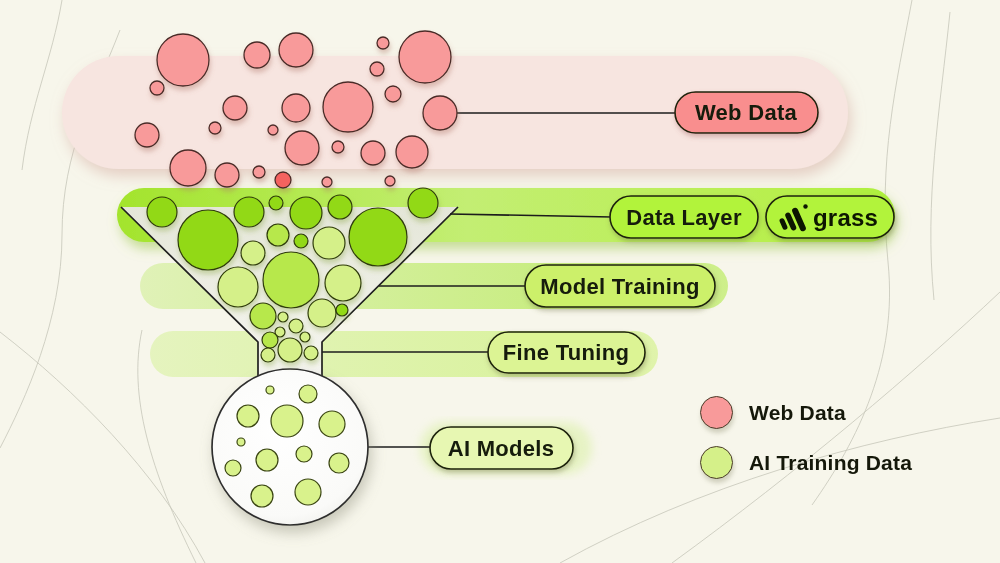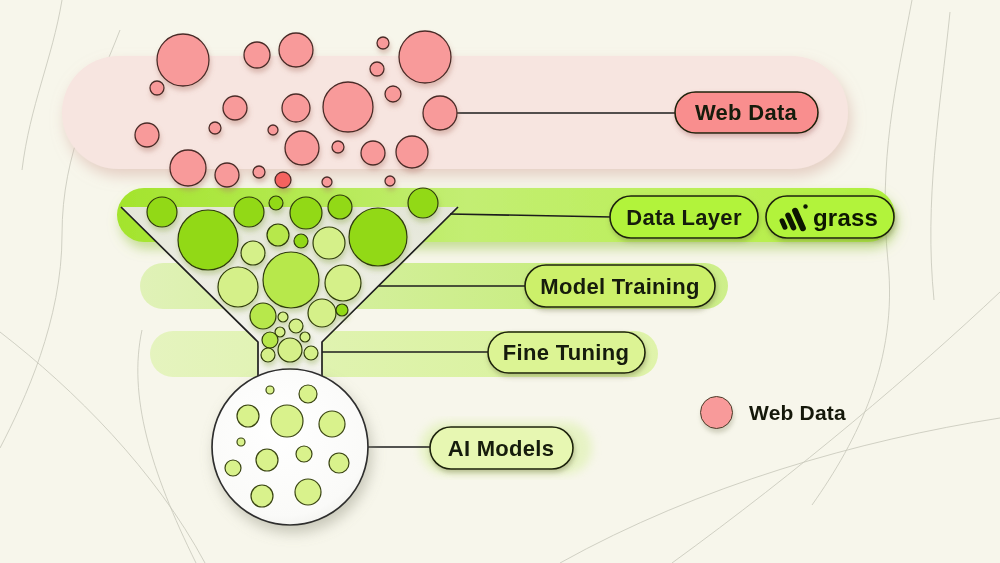--- a/index.html
+++ b/index.html
@@ -222,15 +222,19 @@
       <rect class="pill-rect" x="430" y="427" width="143" height="42" rx="21" fill="#e7f7b2"></rect>
       <text class="pill-label" x="501" y="456">AI Models</text>
     </g>
   </svg>
 
   <div class="legend">
     <div class="legend-row">
       <span class="legend-swatch" id="swatch-0" style="background: rgb(248, 154, 154);"></span>
       <span class="legend-label">Web Data</span>
     </div>
+    <div class="legend-row">
+      <span class="legend-swatch" id="swatch-1" style="background: rgb(213, 240, 137);"></span>
+      <span class="legend-label">AI Training Data</span>
+    </div>
   </div>
 
 </div>
 
 </body></html>

